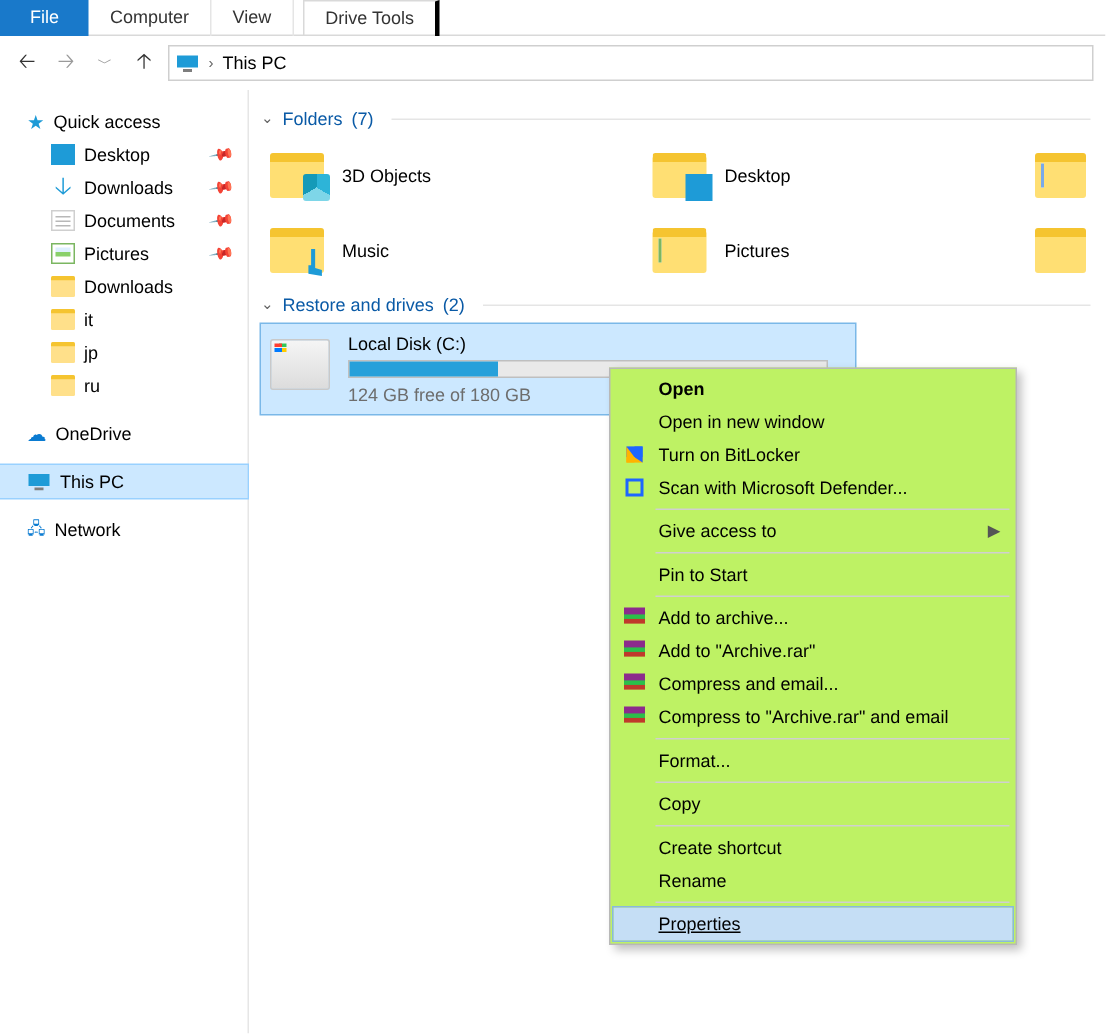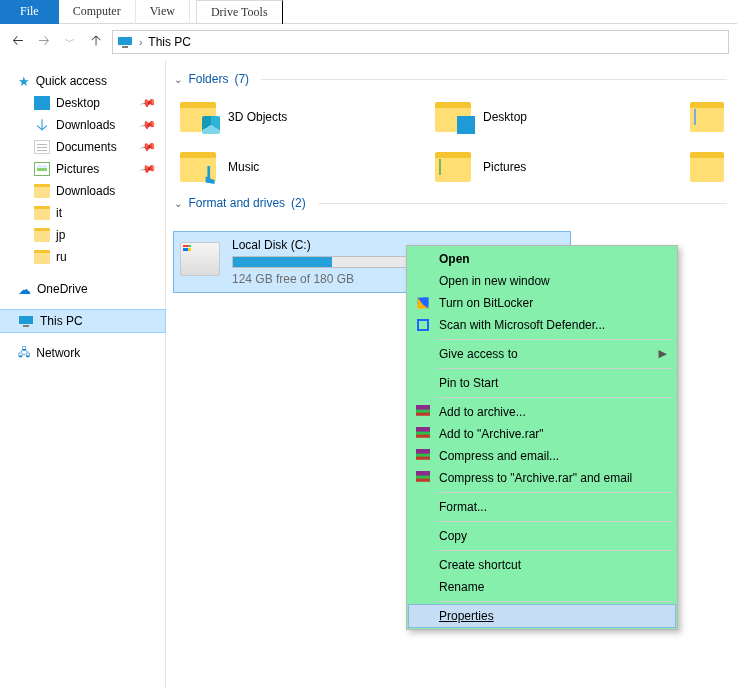--- a/index.html
+++ b/index.html
@@ -13,39 +13,38 @@
     height: 689px;
     overflow: hidden;
     position: relative;
   }
 
   
   .ribbon {
     display: flex;
     height: 24px;
     border-bottom: 1px solid #d9d9d9;
-    font-family: Liberation Serif, serif;
   }
   .ribbon .tab {
     padding: 4px 14px 0 14px;
     height: 24px;
     font-size: 12px;
     color: #333;
     border-right: 1px solid #e5e5e5;
     cursor: default;
   }
   .ribbon .tab.file {
     background: #1979ca;
     color: #fff;
     border-right: none;
     padding: 4px 20px 0 20px;
   }
   .ribbon .tab.tool-ctx {
     border-top: 1px solid #d9d9d9;
-    border-right: 1px solid #000000;
+    border-right: 3px solid #000000;
     border-left: 1px solid #d9d9d9;
     margin-left: 6px;
   }
 
   
   .navrow {
     display: flex;
     align-items: center;
     height: 36px;
     padding: 0 8px;
@@ -156,21 +155,20 @@
   .drive {
     display:flex;
     align-items:flex-start;
     gap:12px;
     padding:6px;
     width: 396px;
   }
   .drive.sel {
     background:#cce8ff;
     outline:1px solid #7ab8e8;
-    margin-top:16px;
   }
   .drive-icon {
     width:40px; height:34px;
     background:linear-gradient(#f5f5f5,#dcdcdc);
     border:1px solid #c9c9c9;
     border-radius:2px;
     position:relative;
     margin-top:4px;
   }
   .drive-icon::before{
@@ -194,21 +192,21 @@
   }
   .bar .fill { position:absolute; left:0; top:0; bottom:0; background:#26a0da; }
   .muted { color:#6d6d6d; }
 
   
   .ctx {
     position:absolute;
     left: 406px;
     top: 245px;
     width: 272px;
-    background:#86efac;
+    background:#bef264;
     border:1px solid #b8b8b8;
     box-shadow: 3px 3px 6px rgba(0,0,0,.25);
     padding: 2px;
   }
   .ctx .row {
     display:flex;
     align-items:center;
     height:22px;
     padding: 0 18px 0 30px;
     position:relative;
@@ -393,21 +391,21 @@
         <span class="big-folder"><span class="overlay ov-img" style="position:relative"></span></span>
         <span>Pictures</span>
       </div>
       <div class="fitem fourth">
         <span class="big-folder"><span class="overlay ov-vid" style="position:relative"></span></span>
       </div>
     </div>
 
     <div class="sect">
       <span class="exp">⌄</span>
-      <span>Format and drives</span>
+      <span>Restore and drives</span>
       <span>(2)</span>
       <span class="line"></span>
     </div>
 
     <div class="drive sel">
       <div class="drive-icon"></div>
       <div class="drive-body">
         <div>Local Disk (C:)</div>
         <div class="bar">
           <div class="fill" id="drive-fill" style="width: 31%;"></div>

